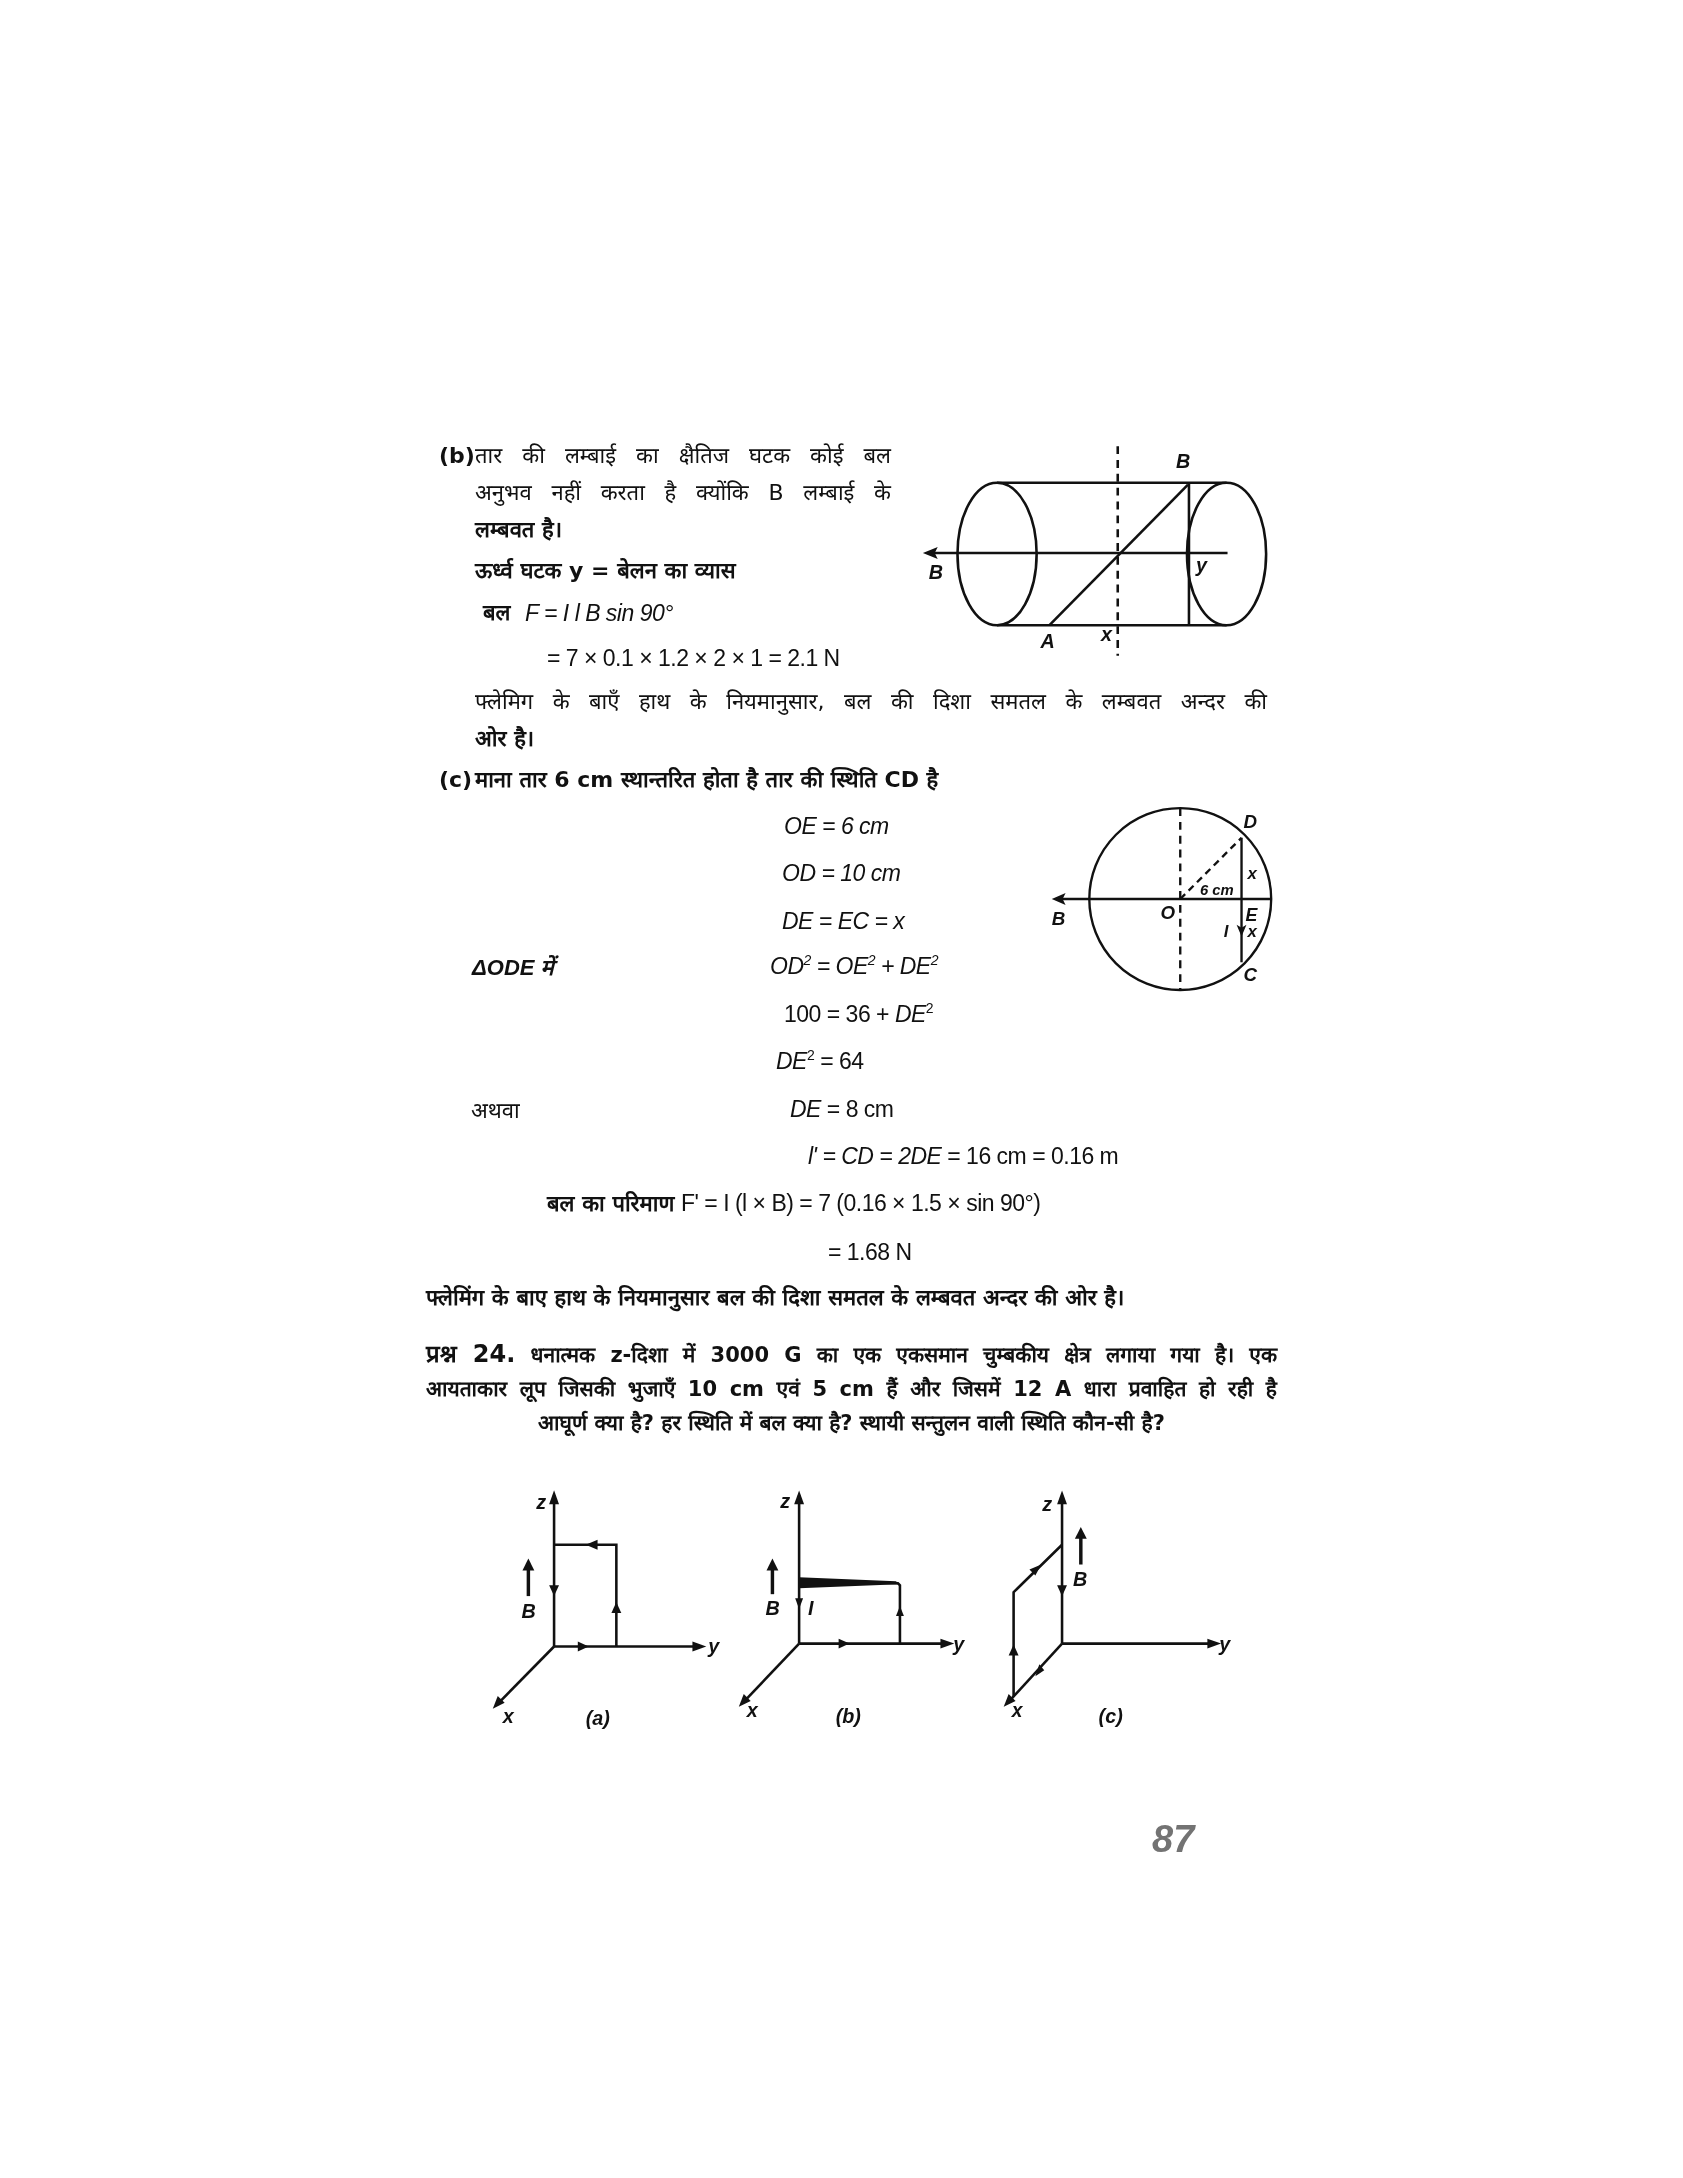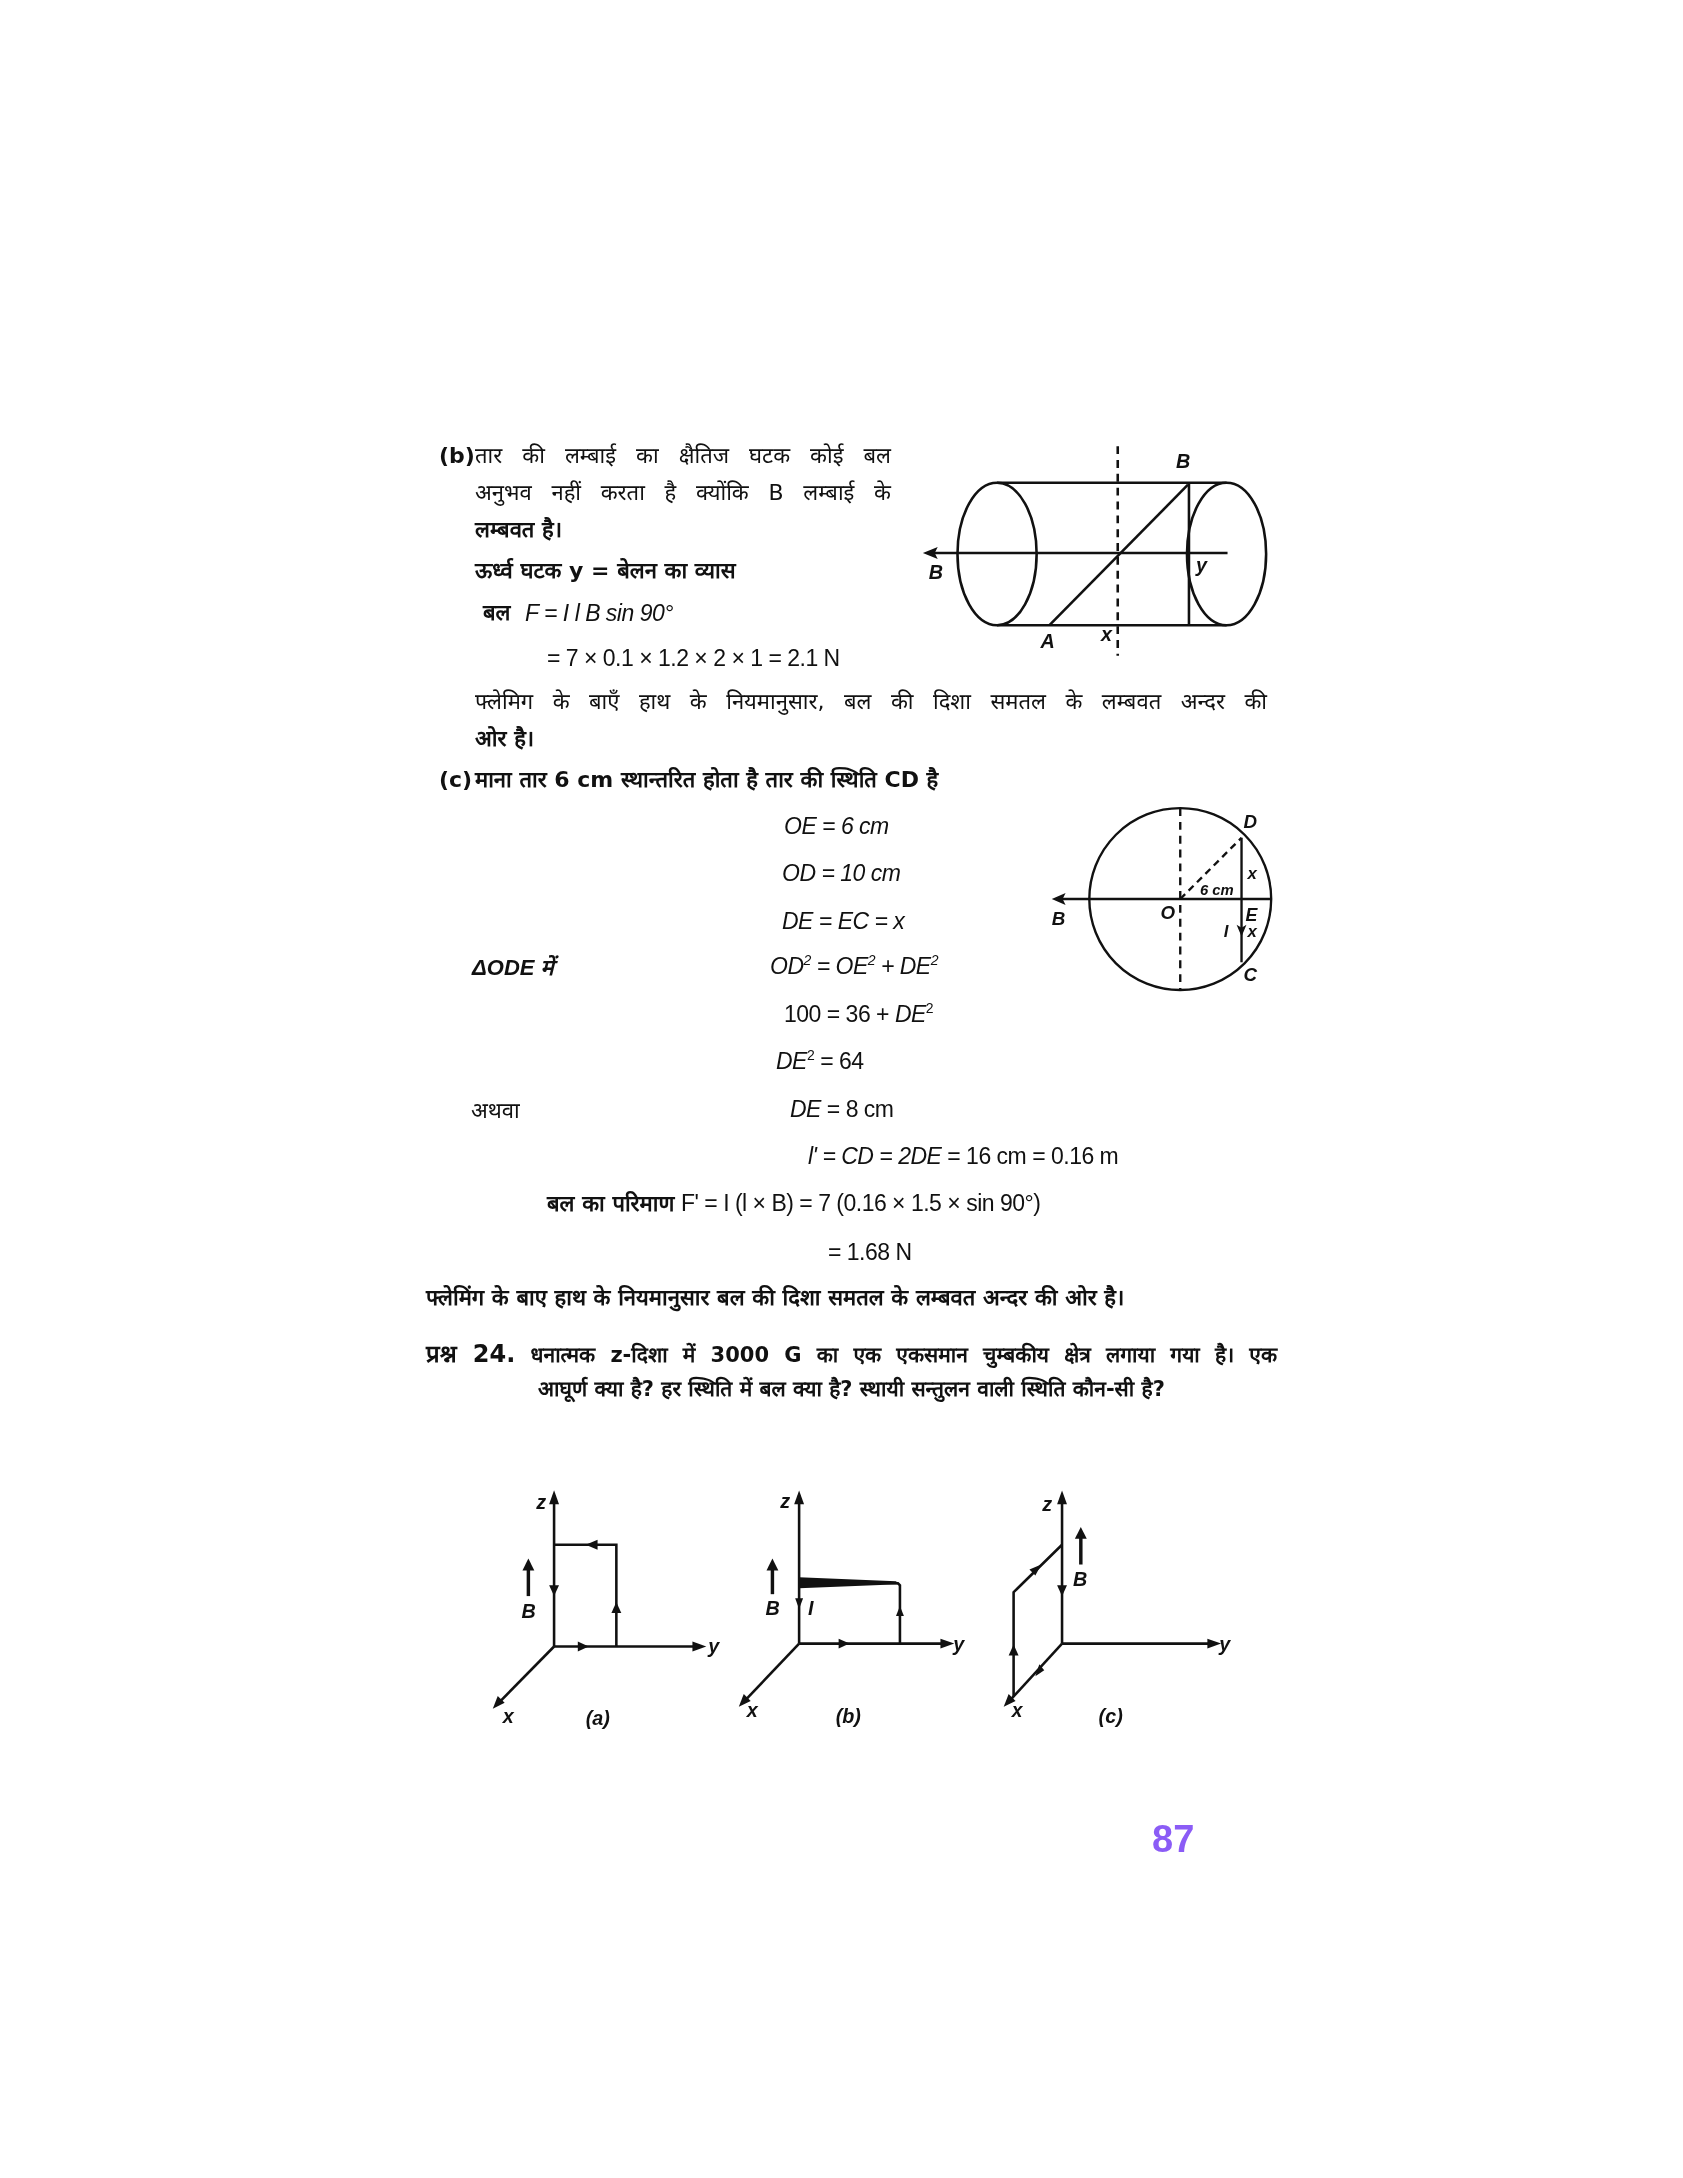--- a/index.html
+++ b/index.html
@@ -5,21 +5,21 @@
   html, body { margin:0; padding:0; background:#ffffff; }
   body { width:1683px; height:2178px; position:relative; overflow:hidden;
          font-family:"DejaVu Sans", "Liberation Sans", sans-serif; color:#111; }
   .t { position:absolute; white-space:nowrap; font-weight:bold; font-size:22px; line-height:28px; }
   .m { position:absolute; white-space:nowrap; font-family:"Liberation Sans", sans-serif; font-size:23px; line-height:28px; letter-spacing:-0.5px; }
   .i { font-style:italic; }
   sup { font-size:14px; vertical-align:9px; line-height:0; }
   .just { position:absolute; text-align:justify; text-align-last:justify; font-weight:normal; font-size:22px; line-height:28px; }
   .q { position:absolute; font-weight:bold; font-size:21px; line-height:34px; text-align:justify; }
   .q .last { text-align:center; }
-  .pgno { position:absolute; font-family:"Liberation Sans", sans-serif; font-weight:bold; color:#8b5cf6; font-size:38px; }
+  .pgno { position:absolute; font-family:"Liberation Sans", sans-serif; font-weight:bold; color:#737373; font-size:38px; font-style:italic; }
   svg { position:absolute; overflow:visible; }
   svg text { font-family:"Liberation Sans", sans-serif; font-style:italic; font-weight:bold; fill:#111; }
 </style>
 </head>
 <body>
 
 <div>
   <div class="t" style="left:439px;top:442px;">(b)</div>
   <div class="just" style="left:475px;top:442px;width:416px;">तार की लम्बाई का क्षैतिज घटक कोई बल</div>
   <div class="just" style="left:475px;top:479px;width:416px;">अनुभव नहीं करता है क्योंकि B लम्बाई के</div>
@@ -90,20 +90,21 @@
   <text x="132" y="128" font-size="19">O</text>
   <text x="22" y="134" font-size="19">B</text>
   <text x="220" y="88" font-size="17">x</text>
   <text x="220" y="146" font-size="17">x</text>
   <text x="196" y="146" font-size="17">I</text>
   <text x="172" y="104" font-size="15" font-style="normal">6 cm</text>
 </svg>
 
 <div class="q" style="left:426px;top:1337px;width:851px;">
   <div style="text-align:justify;text-align-last:justify;"><span style="font-size:24px;">प्रश्न 24.</span> <span>धनात्मक z-दिशा में 3000 G का एक एकसमान चुम्बकीय क्षेत्र लगाया गया है। एक</span></div>
+  <div style="text-align:justify;text-align-last:justify;">आयताकार लूप जिसकी भुजाएँ 10 cm एवं 5 cm हैं और जिसमें 12 A धारा प्रवाहित हो रही है</div>
   <div class="last">आघूर्ण क्या है? हर स्थिति में बल क्या है? स्थायी सन्तुलन वाली स्थिति कौन-सी है?</div>
 </div>
 
 <svg style="left:475px;top:1485px;" width="257" height="238" viewBox="0 0 260 240">
   <g stroke="#111" stroke-width="2.6" fill="none">
     <line x1="80" y1="163" x2="80" y2="10"></line>
     <line x1="80" y1="163" x2="228" y2="163"></line>
     <line x1="80" y1="163" x2="22" y2="222"></line>
     <polyline points="80,60 143,60 143,163"></polyline>
     <line x1="54" y1="112" x2="54" y2="82" stroke-width="3.5"></line>

